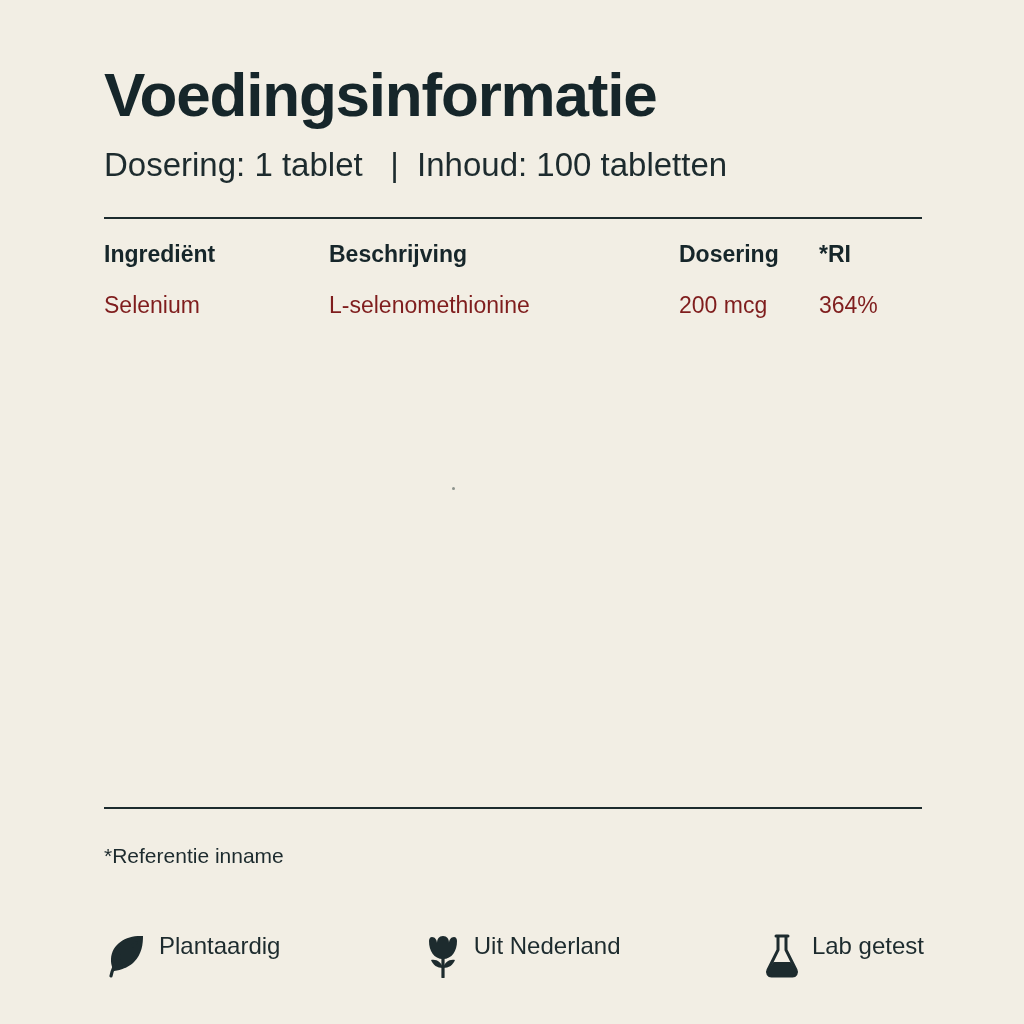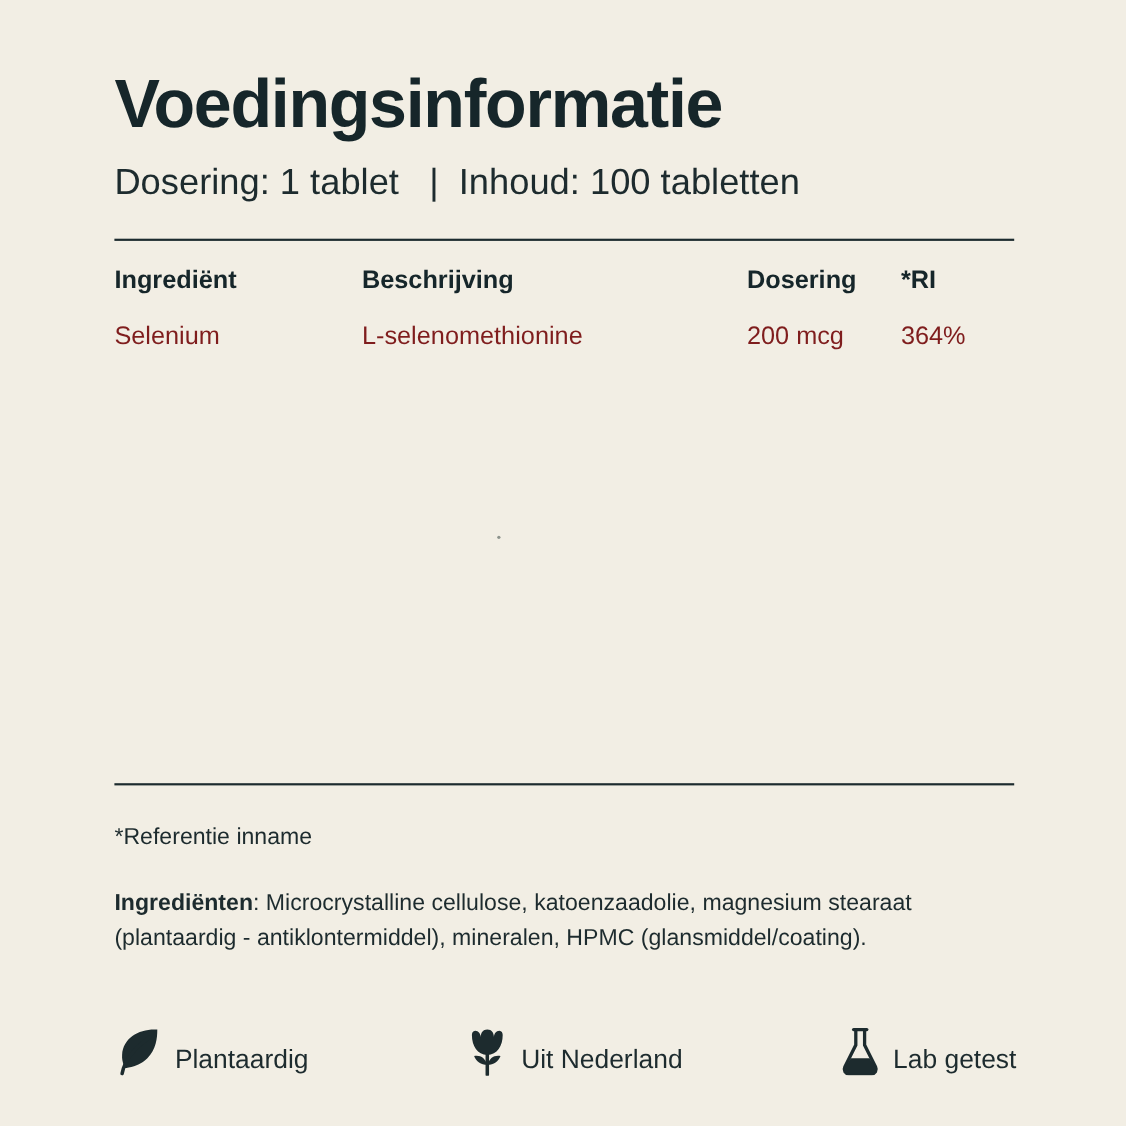--- a/index.html
+++ b/index.html
@@ -108,21 +108,21 @@
   .badges {
     display: flex;
     align-items: center;
     justify-content: space-between;
     width: 820px;
     margin-top: 64px;
     margin-bottom: 46px;
   }
   .badge {
     display: flex;
-    align-items: flex-end;
+    align-items: flex-start;
     gap: 11px;
   }
   .badge-label {
     font-size: 24px;
     color: #1d2b2e;
   }
   .badge svg { display: block; }
 </style>
 </head>
 <body>
@@ -154,23 +154,20 @@
   </table>
 
   <div class="spacer">
     <span class="dot"></span>
   </div>
 
   <div class="rule-bottom"></div>
 
   <div class="footnote">*Referentie inname</div>
 
-  <div class="ingredients">
-    <b>Ingrediënten</b><span>: </span><span>Microcrystalline cellulose, katoenzaadolie, magnesium stearaat (plantaardig - antiklontermiddel), mineralen, HPMC (glansmiddel/coating).</span>
-  </div>
 
   <div class="badges">
 
     <div class="badge">
       <span>
         <svg width="44" height="46" viewBox="0 0 44 46" aria-hidden="true">
           <path d="M39 4C23 3 8 11 7 27c-0.5 7 3 12 3 12S22 38 30 30C38 22 39 12 39 4Z" fill="#1d2b2e"></path>
           <path d="M7 44C9 33 18 21 32 11" stroke="#1d2b2e" stroke-width="3.2" fill="none" stroke-linecap="round"></path>
         </svg>
       </span>

